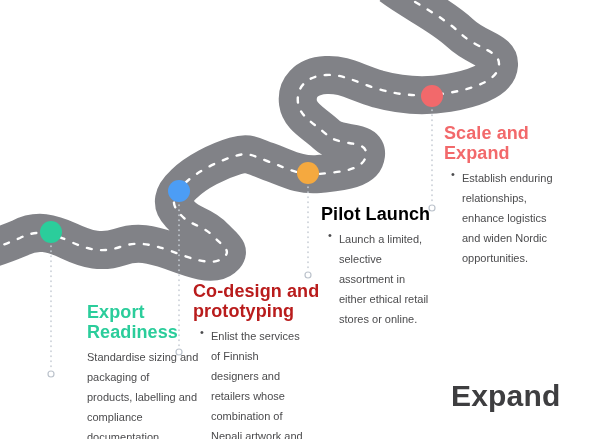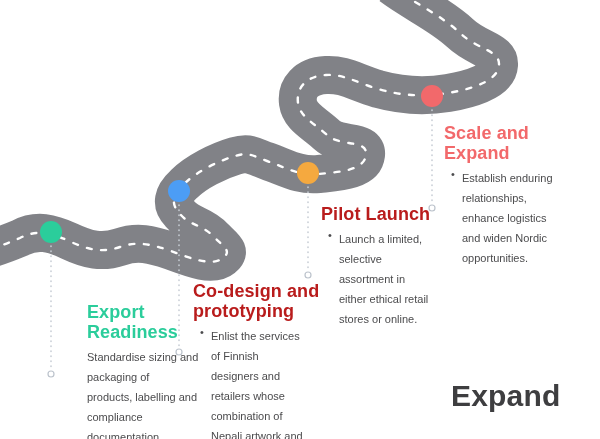--- a/index.html
+++ b/index.html
@@ -92,21 +92,21 @@
 designers and
 retailers whose
 combination of
 Nepali artwork and
 Nordic austerity
 includes simplicity.</span>
     </div>
   </div>
 
   <div class="block" style="left:321px;top:204px;">
-    <div class="ms-heading" style="color: #b91c1c;">Pilot Launch</div>
+    <div class="ms-heading" style="color: #000000;">Pilot Launch</div>
     <div class="bullet-row">
       <span class="bullet-glyph">•</span>
       <span class="bullet-text">Launch a limited,
 selective
 assortment in
 either ethical retail
 stores or online.</span>
     </div>
   </div>
 

